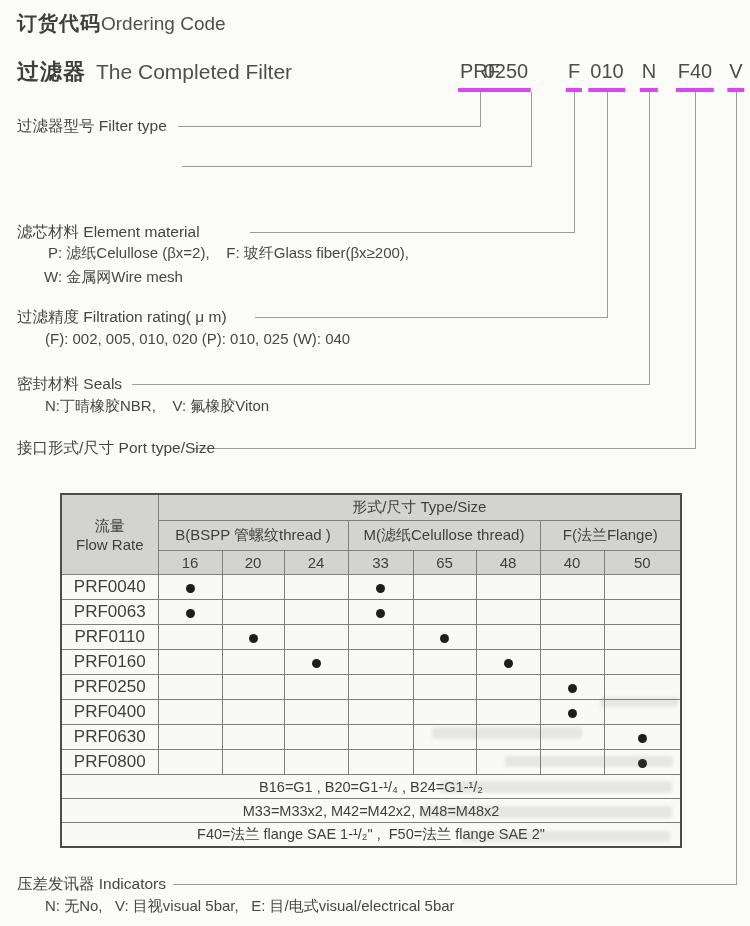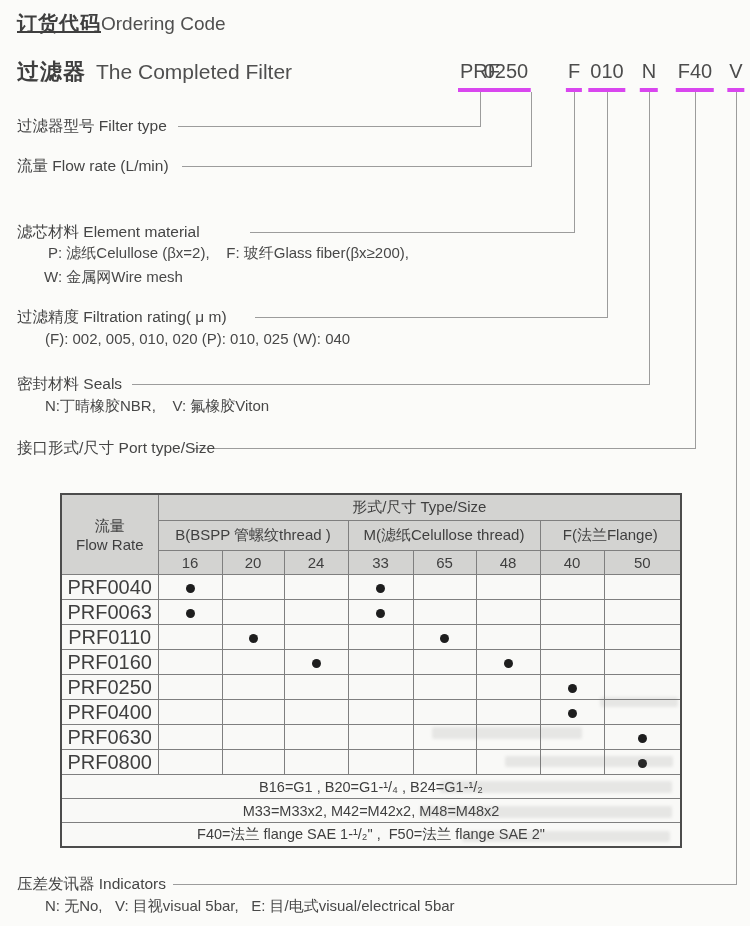--- a/index.html
+++ b/index.html
@@ -8,21 +8,21 @@
     background:#f6f6f4;
     font-family:"Liberation Sans","DejaVu Sans",sans-serif;
     color:#4a4a4a;
     position:relative;
     overflow:hidden;
   }
   .page{position:absolute;inset:0;background:#fbfbf9;}
 
   
   .h-row{position:absolute;left:17px;white-space:nowrap;}
-  .h1-zh{font-size:20px;font-weight:bold;color:#3f3f3f;letter-spacing:1px;text-decoration:underline;}
+  .h1-zh{font-size:20px;font-weight:bold;color:#3f3f3f;letter-spacing:1px;}
   .h1-en{font-size:19px;color:#4f4f4f;margin-left:0;}
   .h2-zh{font-size:22px;font-weight:bold;color:#3f3f3f;letter-spacing:1px;}
   .h2-en{font-size:21px;color:#4f4f4f;margin-left:10px;}
 
   
   .code-seg{
     position:absolute;top:60px;
     transform:translateX(-50%);
     font-size:20px;color:#4c4c4c;
     padding:0 2px 5px 2px;
@@ -63,21 +63,21 @@
     overflow:hidden;
   }
   table.port thead th{
     background:#d3d3d1;
     font-weight:normal;
     font-size:15px;
   }
   tr.r-top th{height:25px;}
   tr.r-group th{height:29px;font-size:14.5px;}
   tr.r-size th{height:23px;}
-  td.model{font-size:20px;}
+  td.model{font-size:17px;}
   tbody tr{height:25px;}
   tfoot tr{height:24px;}
   tfoot td{
     text-align:left;
     padding:2px 6px 2px 8px;
     font-size:14.5px;
     white-space:pre;
   }
   .corner div{line-height:19px;font-size:15px;}
   .dot{
@@ -127,21 +127,20 @@
   <div class="hline" style="left:178px;top:126px;width:303px"></div>
   <div class="hline" style="left:182px;top:166px;width:350px"></div>
   <div class="hline" style="left:250px;top:232px;width:325px"></div>
   <div class="hline" style="left:255px;top:317px;width:353px"></div>
   <div class="hline" style="left:132px;top:384px;width:518px"></div>
   <div class="hline" style="left:192px;top:448px;width:504px"></div>
   <div class="hline" style="left:173px;top:884px;width:564px"></div>
 
   <div class="field-label" style="top:116px">过滤器型号 Filter type</div>
 
-  <div class="field-label" style="top:156px">流量 Flow rate (L/min)</div>
 
   <div class="field-label" style="top:222px">滤芯材料 Element material</div>
   <div class="field-detail" style="left:48px;top:243px">P: 滤纸Celullose (βx=2),    F: 玻纤Glass fiber(βx≥200),</div>
   <div class="field-detail" style="left:44px;top:267px">W: 金属网Wire mesh</div>
 
   <div class="field-label" style="top:307px">过滤精度 Filtration rating( μ m)</div>
   <div class="field-detail" style="left:45px;top:329px">(F): 002, 005, 010, 020 (P): 010, 025 (W): 040</div>
 
   <div class="field-label" style="top:374px">密封材料 Seals</div>
   <div class="field-detail" style="left:45px;top:396px">N:丁晴橡胶NBR,    V: 氟橡胶Viton</div>

